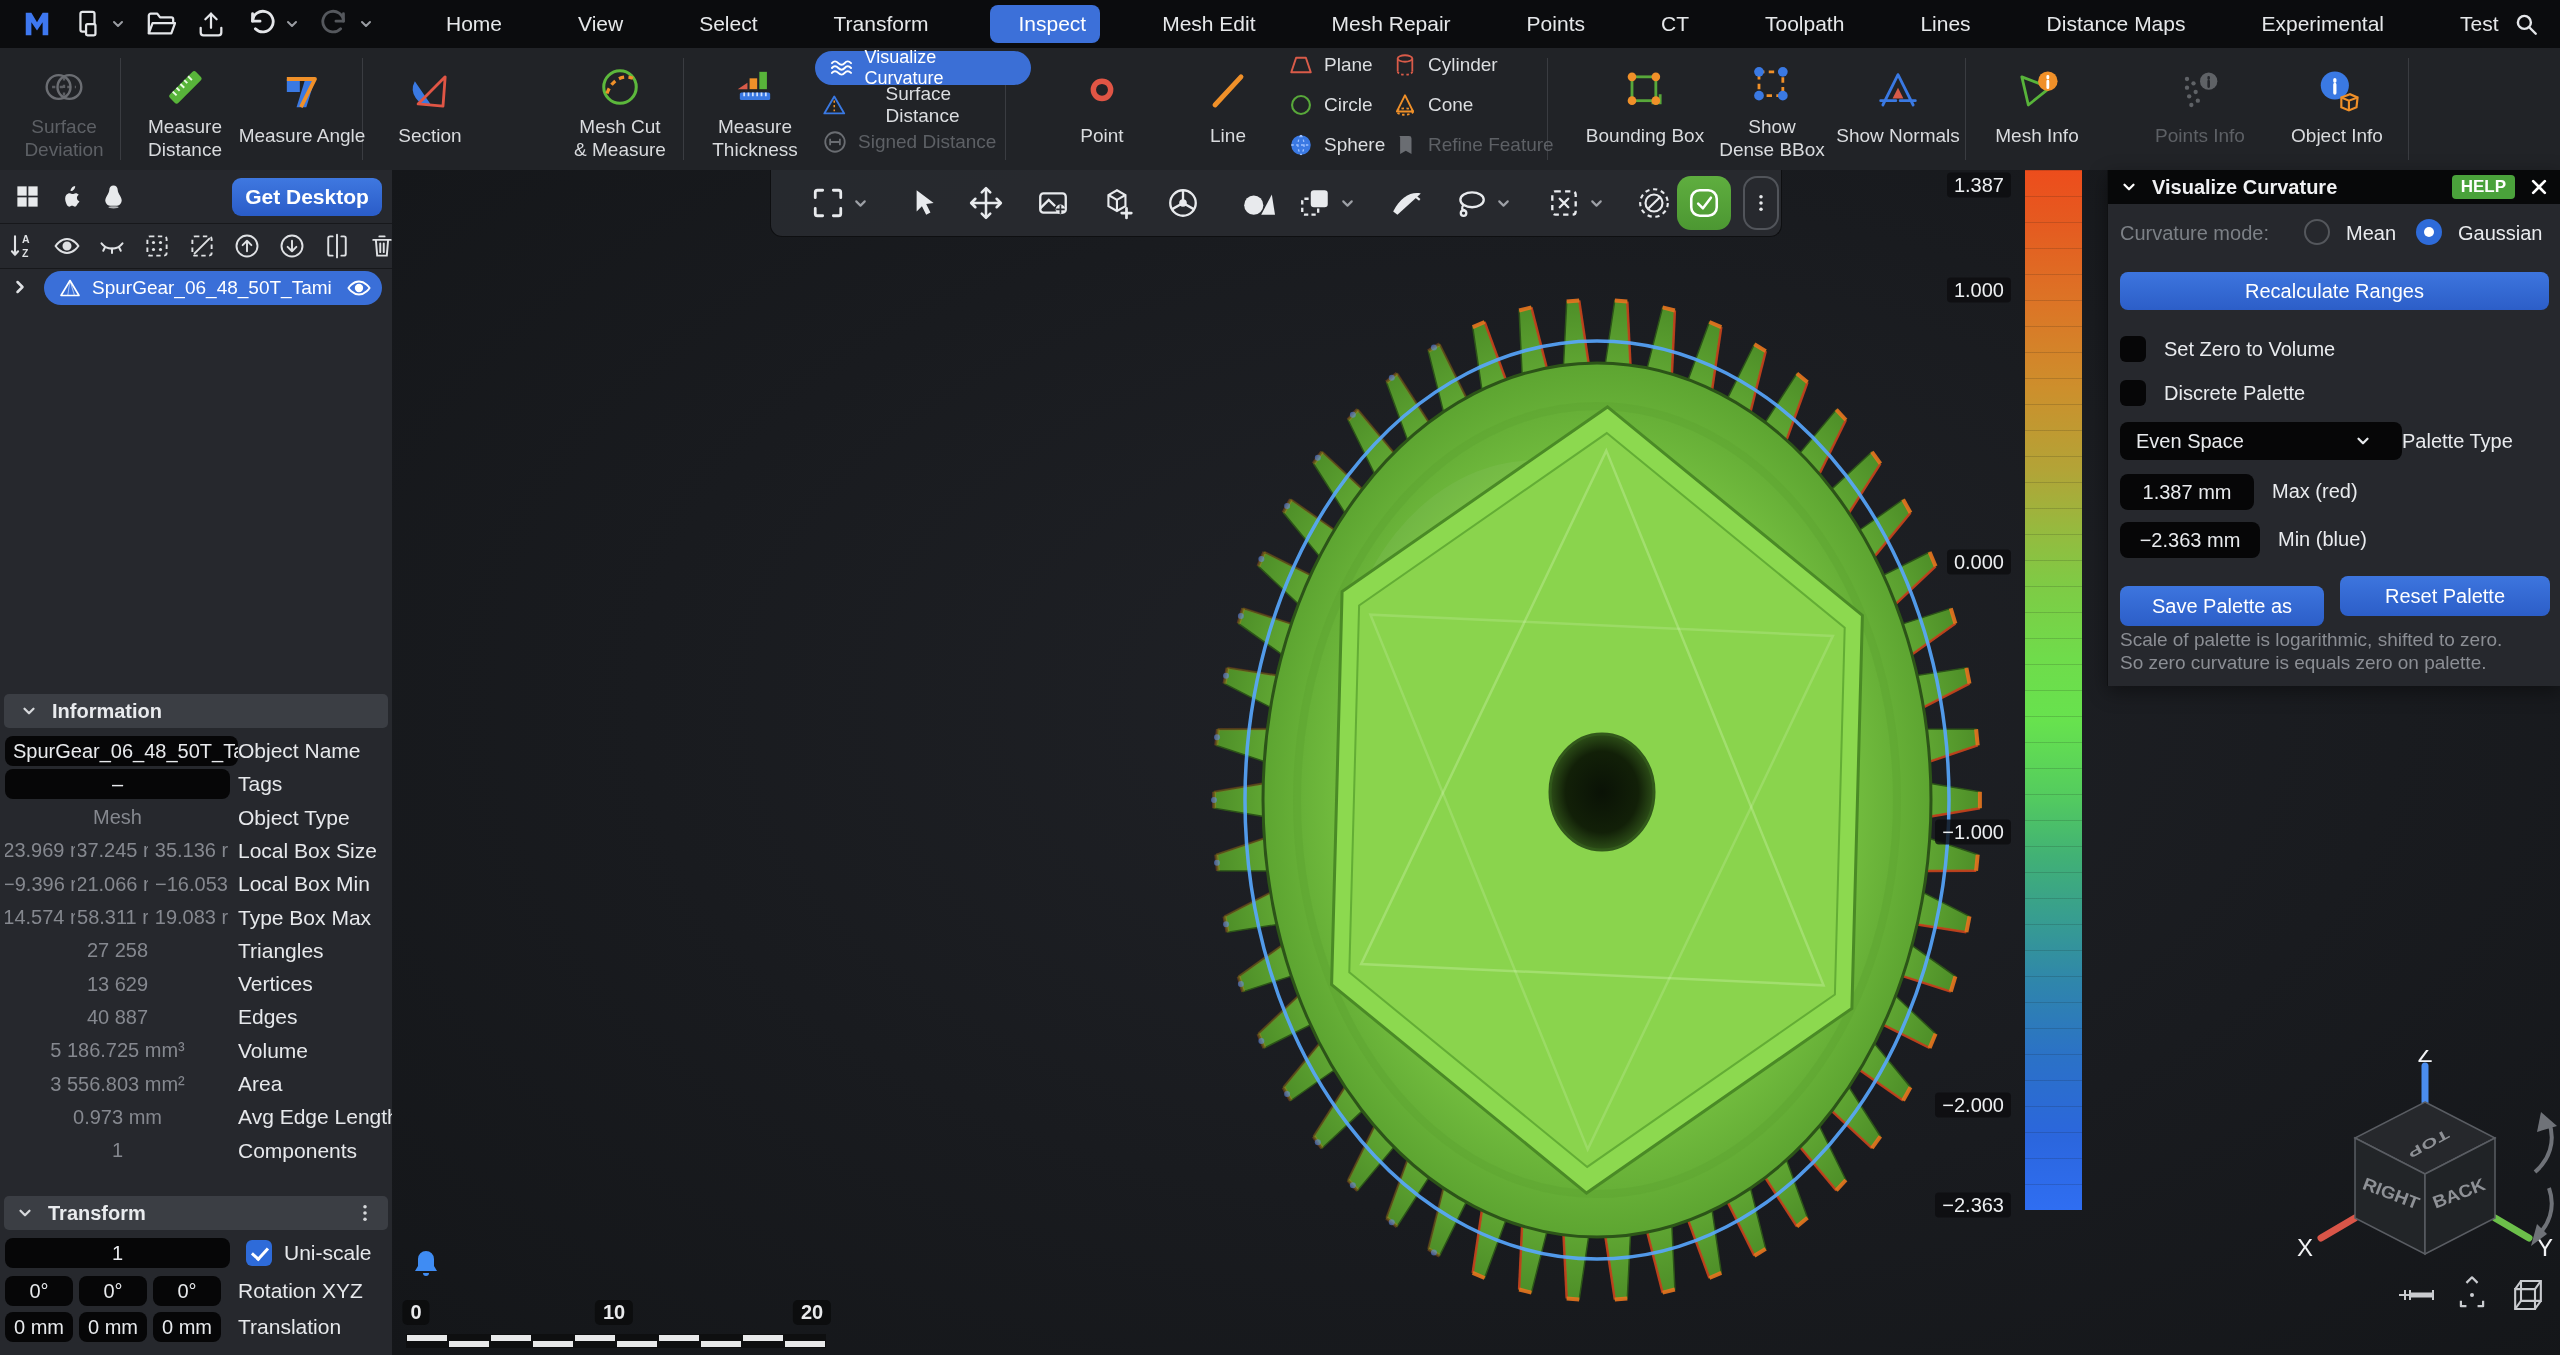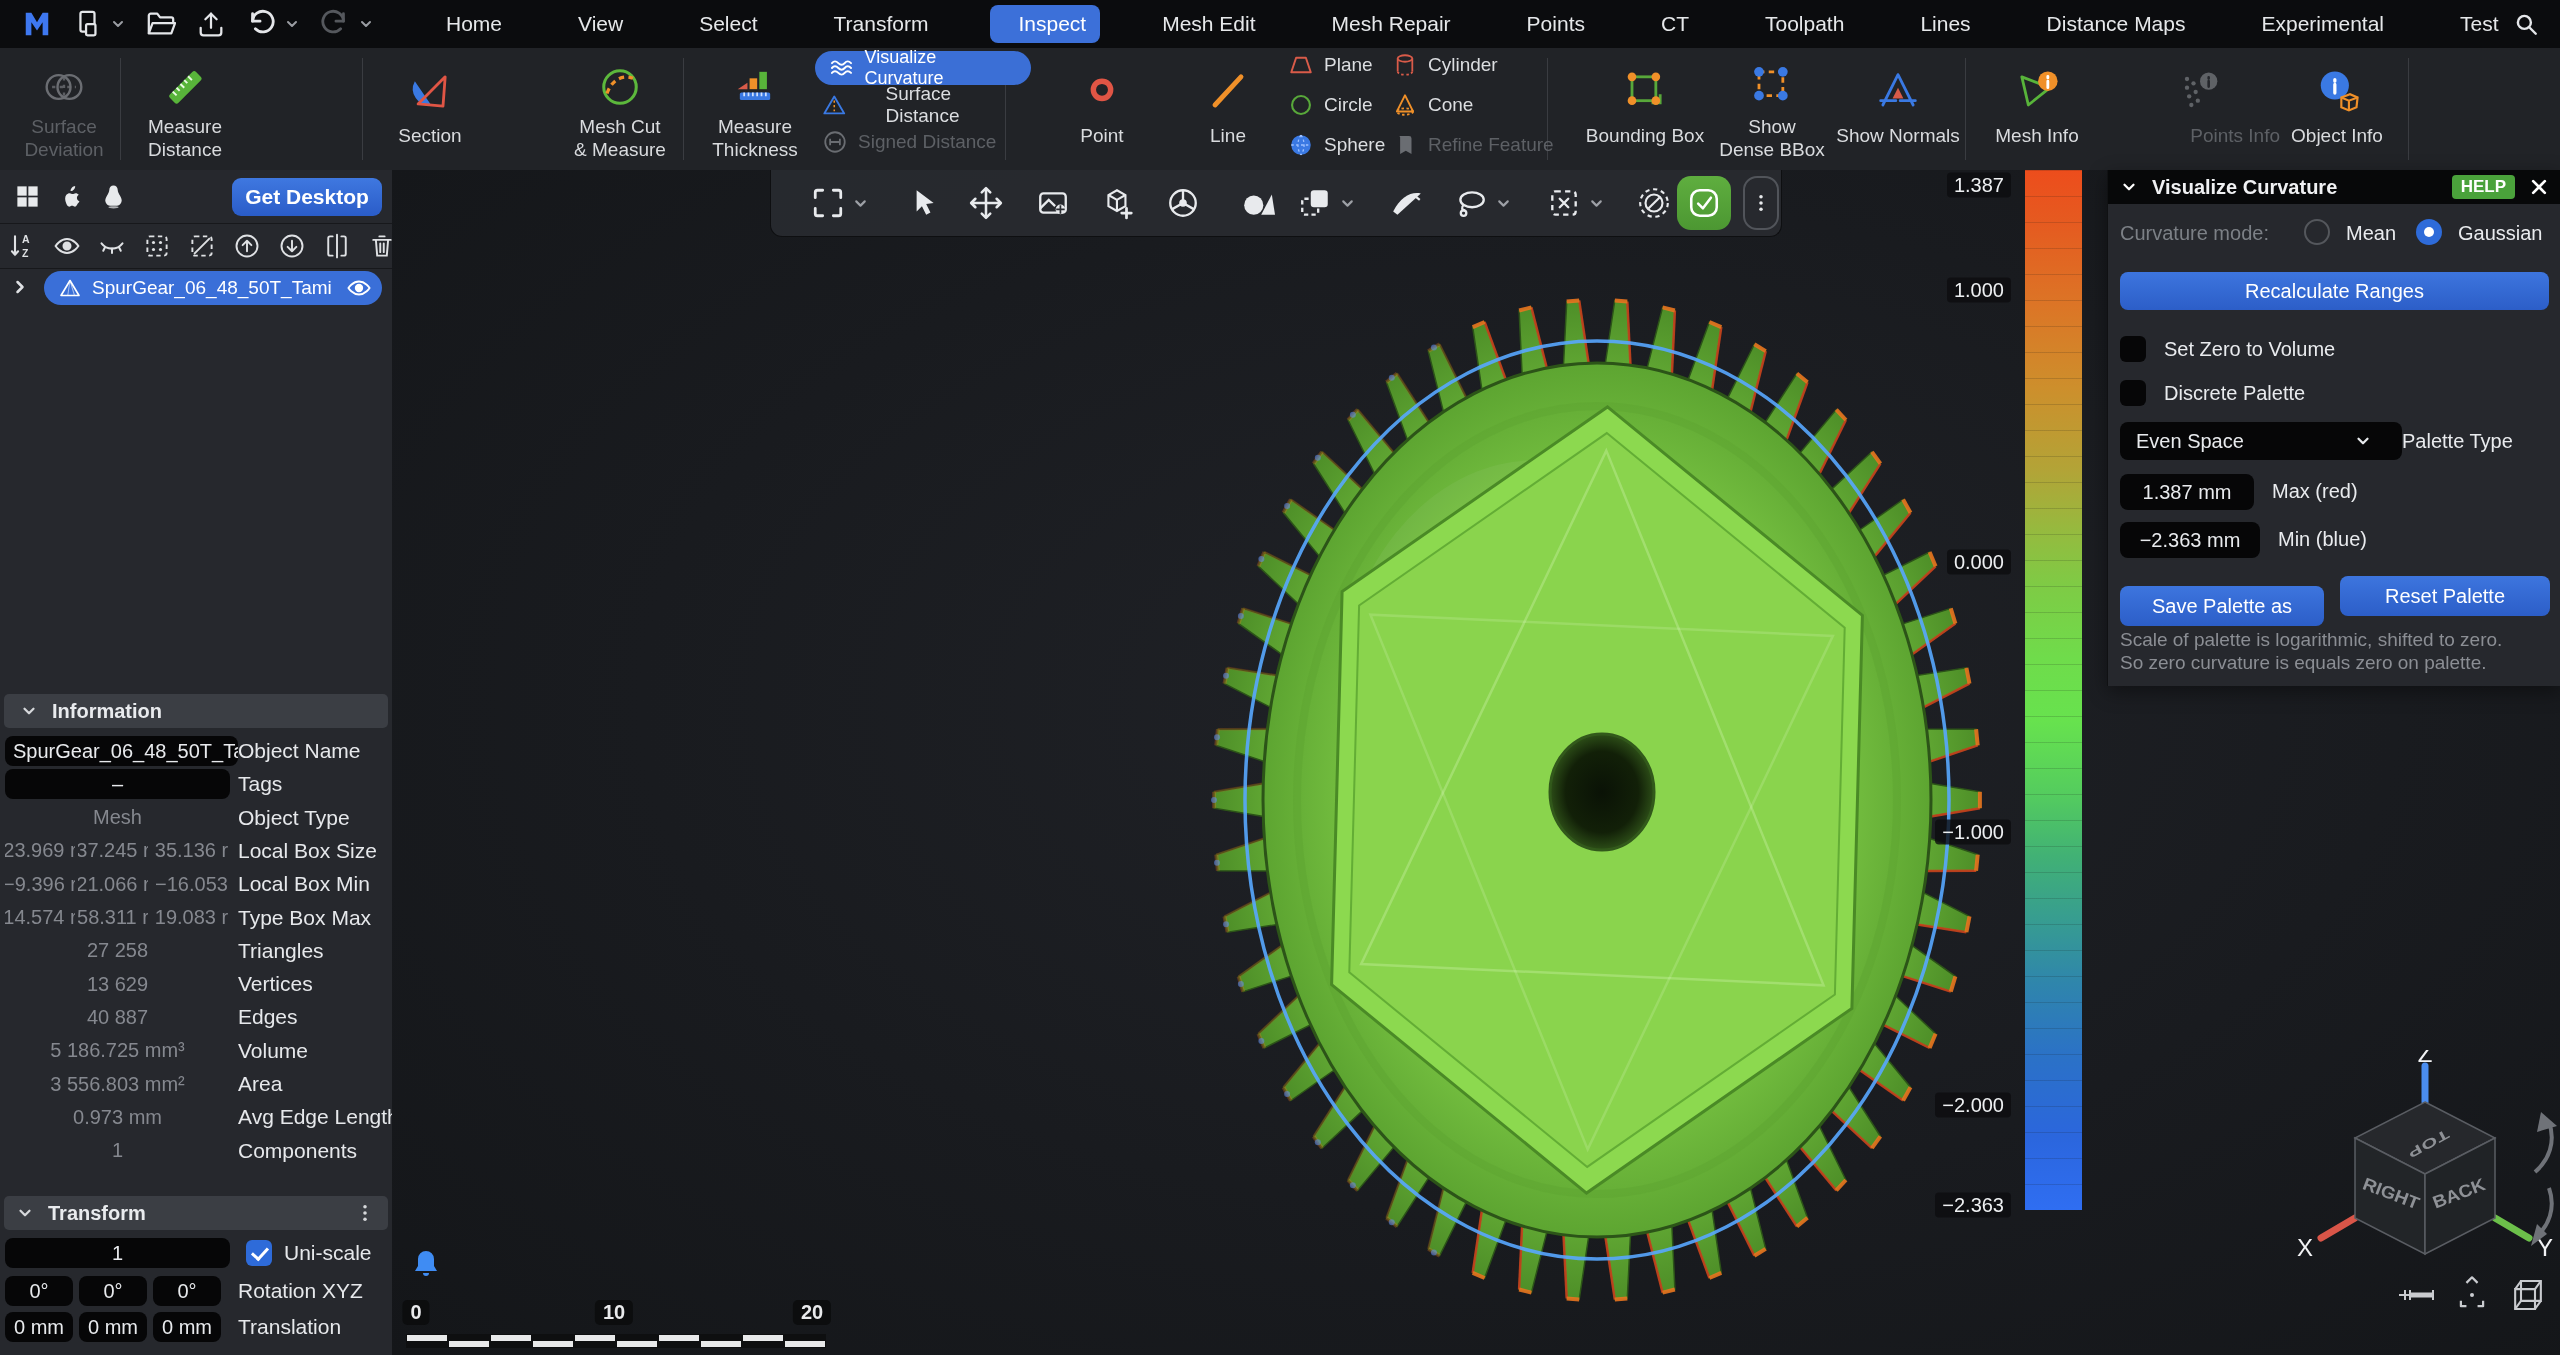--- a/index.html
+++ b/index.html
@@ -213,20 +213,28 @@
       <div class="rib-item" style="left: 105px;">
         <span class="ric"><svg viewBox="0 0 48 48">
             <g transform="rotate(-45 24 24)">
               <rect x="7" y="19" width="34" height="11" rx="2.5" fill="#58b43a"></rect>
               <path d="M13 19v5M18 19v4M23 19v5M28 19v4M33 19v5" stroke="#eafbe3" stroke-width="1.8"></path>
             </g>
           </svg></span>
         <div class="rib-label">Measure</div>
         <div class="rib-label">Distance</div>
       </div>
+      <div class="rib-item one" style="left: 222px;">
+        <span class="ric"><svg viewBox="0 0 48 48">
+            <rect x="10" y="12" width="12" height="12" fill="#3a79e3"></rect>
+            <path d="M27 12h9l-8 26h-9z" fill="#3a79e3"></path>
+            <path d="M10 12h26L23 38" stroke="#f09029" stroke-width="3.5" fill="none" stroke-linejoin="round"></path>
+          </svg></span>
+        <div class="rib-label">Measure Angle</div>
+      </div>
       <div class="rib-item one" style="left: 350px;">
         <span class="ric"><svg viewBox="0 0 48 48">
             <path d="M10 14a15 15 0 0 0 15 22z" fill="#3a79e3"></path>
             <path d="M38 10L13 35l23 2z" fill="none" stroke="#e05545" stroke-width="2.6" stroke-linejoin="round"></path>
           </svg></span>
         <div class="rib-label">Section</div>
       </div>
       <div class="rib-item" style="left: 540px;">
         <span class="ric"><svg viewBox="0 0 48 48" fill="none">
             <circle cx="24" cy="24" r="15" stroke="#5cb83c" stroke-width="2.8"></circle>
@@ -350,21 +358,21 @@
         <div class="rib-label">Show Normals</div>
       </div>
       <div class="rib-item one" style="left: 1957px;">
         <span class="ric"><svg viewBox="0 0 48 48" fill="none">
             <path d="M10 10l6 26 20-16z" stroke="#58b43a" stroke-width="2.6" stroke-linejoin="round"></path>
             <circle cx="34" cy="14" r="9" fill="#f09029"></circle>
             <path d="M34 9.5v1.5M34 14v6" stroke="#fff" stroke-width="2.6" stroke-linecap="round"></path>
           </svg></span>
         <div class="rib-label">Mesh Info</div>
       </div>
-      <div class="rib-item one disabled" style="left: 2120px; text-align: right;">
+      <div class="rib-item one disabled" style="left: 2120px;">
         <span class="ric" style="opacity: 0.85;"><svg viewBox="0 0 48 48">
             <g fill="#6a6d72">
               <circle cx="12" cy="12" r="2"></circle>
               <circle cx="18" cy="16" r="2"></circle>
               <circle cx="12" cy="20" r="2"></circle>
               <circle cx="20" cy="24" r="2"></circle>
               <circle cx="14" cy="28" r="2"></circle>
               <circle cx="22" cy="32" r="2"></circle>
               <circle cx="16" cy="36" r="2"></circle>
             </g>

